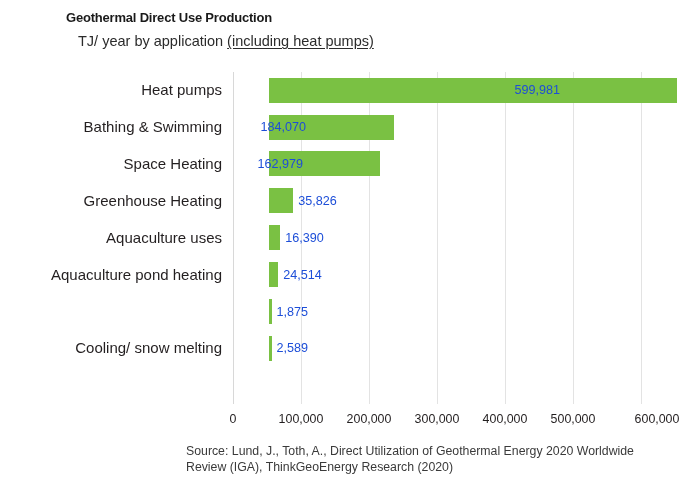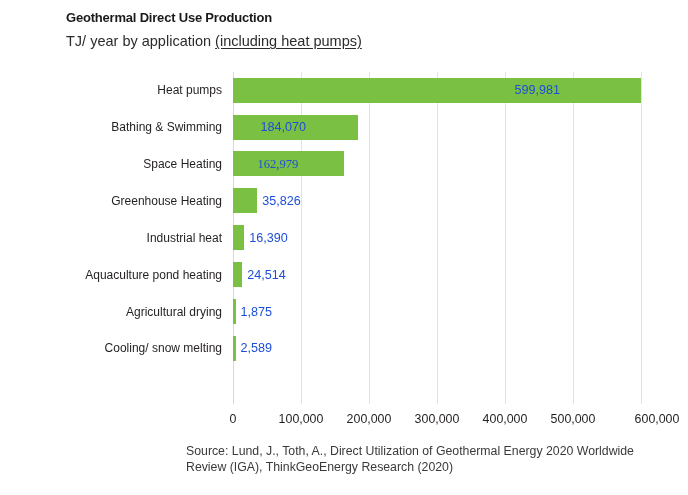--- a/index.html
+++ b/index.html
@@ -36,21 +36,21 @@
     color: #1a1a1a;
     line-height: 20px;
     margin: 0;
     white-space: nowrap;
   }
   .chart-subtitle {
     font-size: 14.5px;
     font-weight: normal;
     color: #2b2b2b;
     line-height: 22px;
-    margin: 2px 0 0 0;
+    margin: 2px 0 0 12px;
     white-space: nowrap;
   }
   .chart-subtitle .underlined {
     text-decoration: underline;
     text-underline-offset: 2px;
   }
 
   
   .plot-wrap {
     position: absolute;
@@ -91,32 +91,33 @@
     width: 688px;
     height: 36.4px;
     display: flex;
     align-items: center;
   }
   .cat-label {
     position: absolute;
     left: 0;
     width: 222px;
     text-align: right;
-    font-size: 12px;
+    font-size: 15px;
     color: #231f20;
     white-space: nowrap;
     line-height: 14px;
   }
   .bar-area {
     position: absolute;
     left: 233px;
     top: 0;
     height: 36.4px;
     display: flex;
     align-items: center;
+    padding-left: 36px;
   }
   .bar {
     height: 25px;
     background: #7ac143;
     flex: 0 0 auto;
   }
   .bar-value {
     font-size: 12.6px;
     color: #1d4ed8;
     white-space: nowrap;
@@ -195,45 +196,44 @@
           <div class="bar-area">
             <div class="bar" style="width: 125.168px; background: rgb(122, 193, 67);"></div>
           </div>
           <span class="bar-value inside" style="left: 260.537px; text-align: right;">184,070</span>
         </div>
         <div class="row" style="top: 73.7778px;">
           <div class="cat-label">Space Heating</div>
           <div class="bar-area">
             <div class="bar" style="width: 110.826px; background: rgb(122, 193, 67);"></div>
           </div>
-          <span class="bar-value inside" style="left: 257.382px; font-family: Liberation Serif, serif;">162,979</span>
+          <span class="bar-value inside" style="left: 257.382px;">162,979</span>
         </div>
         <div class="row" style="top: 110.667px;">
           <div class="cat-label">Greenhouse Heating</div>
           <div class="bar-area">
             <div class="bar" style="width: 24.3617px; background: rgb(122, 193, 67);"></div>
             <span class="bar-value outside">35,826</span>
           </div>
         </div>
         <div class="row" style="top: 147.556px;">
-          <div class="cat-label">Industrial heat</div>
+          <div class="cat-label">Aquaculture uses</div>
           <div class="bar-area">
             <div class="bar" style="width: 11.1452px; background: rgb(122, 193, 67);"></div>
             <span class="bar-value outside">16,390</span>
           </div>
         </div>
         <div class="row" style="top: 184.444px;">
           <div class="cat-label">Aquaculture pond heating</div>
           <div class="bar-area">
             <div class="bar" style="width: 9.22964px; background: rgb(122, 193, 67);"></div>
             <span class="bar-value outside">24,514</span>
           </div>
         </div>
         <div class="row" style="top: 221.333px;">
-          <div class="cat-label">Agricultural drying</div>
           <div class="bar-area">
             <div class="bar" style="width: 2.5px; background: rgb(122, 193, 67);"></div>
             <span class="bar-value outside">1,875</span>
           </div>
         </div>
         <div class="row" style="top: 258.222px;">
           <div class="cat-label">Cooling/ snow melting</div>
           <div class="bar-area">
             <div class="bar" style="width: 2.5px; background: rgb(122, 193, 67);"></div>
             <span class="bar-value outside">2,589</span>

